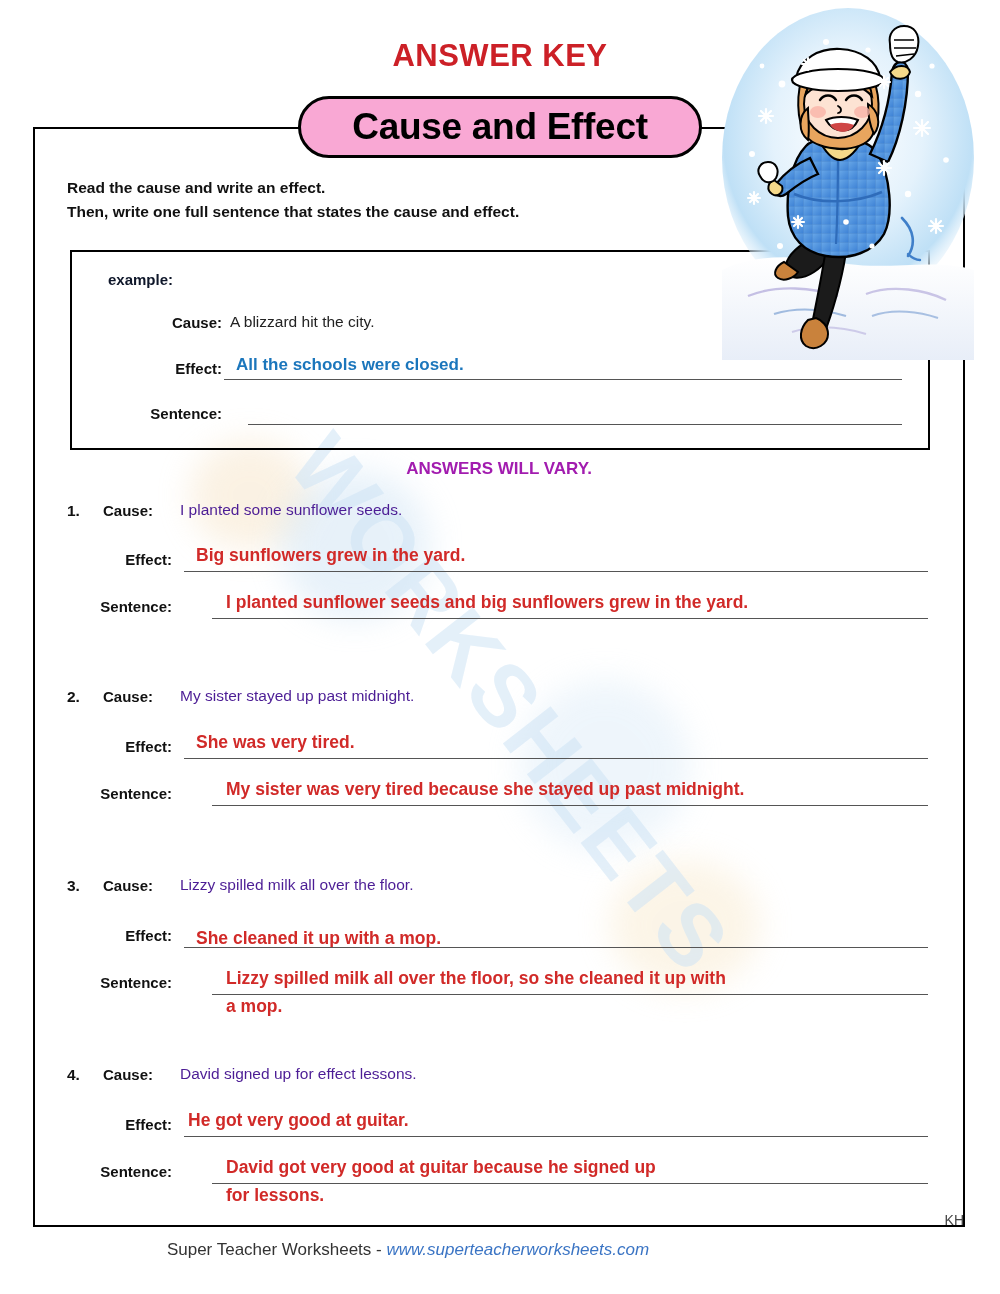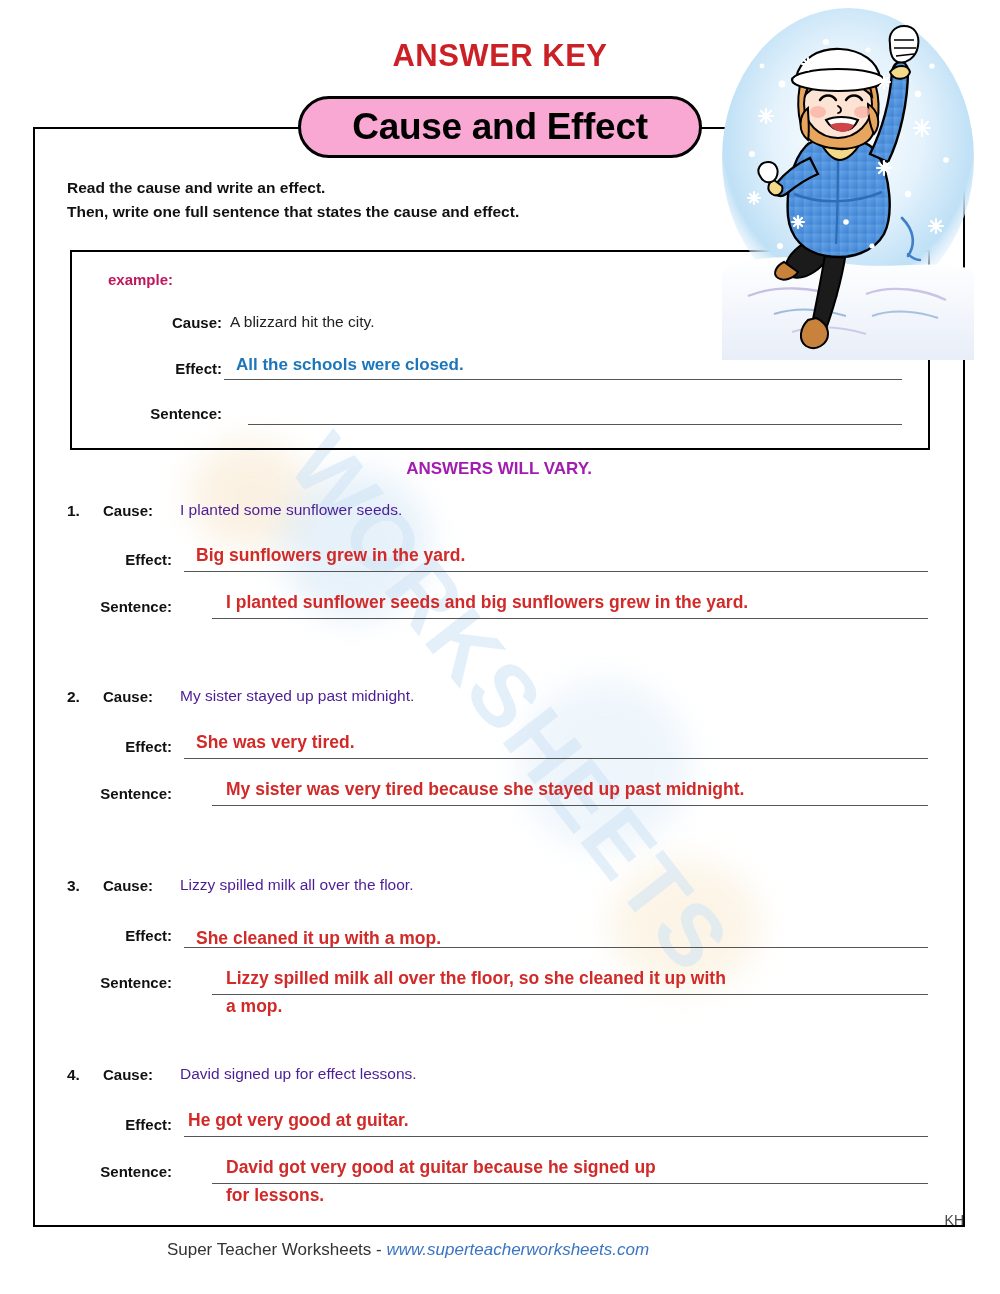--- a/index.html
+++ b/index.html
@@ -125,21 +125,21 @@
     box-sizing: border-box;
     background: transparent;
     z-index: 4;
   }
   .example-label {
     position: absolute;
     left: 36px;
     top: 19px;
     font-size: 15px;
     font-weight: bold;
-    color: #be185d;
+    color: #0f172a;
   }
   .ex-lab {
     position: absolute;
     font-size: 15px;
     font-weight: bold;
     color: #111;
     text-align: right;
   }
   .ex-plain {
     position: absolute;

